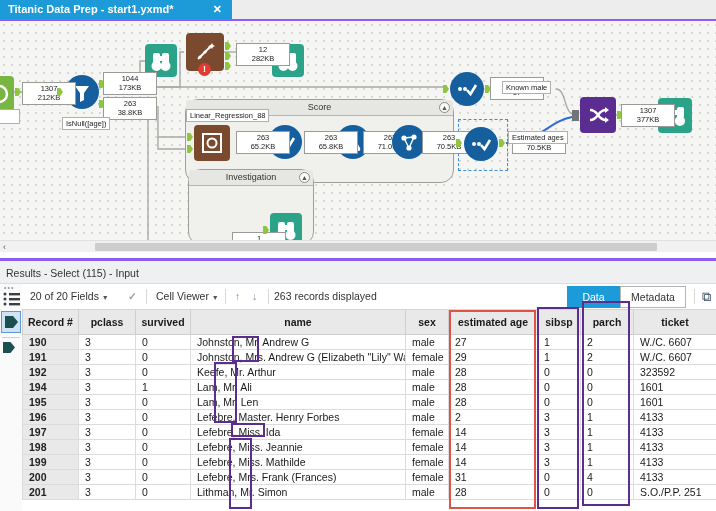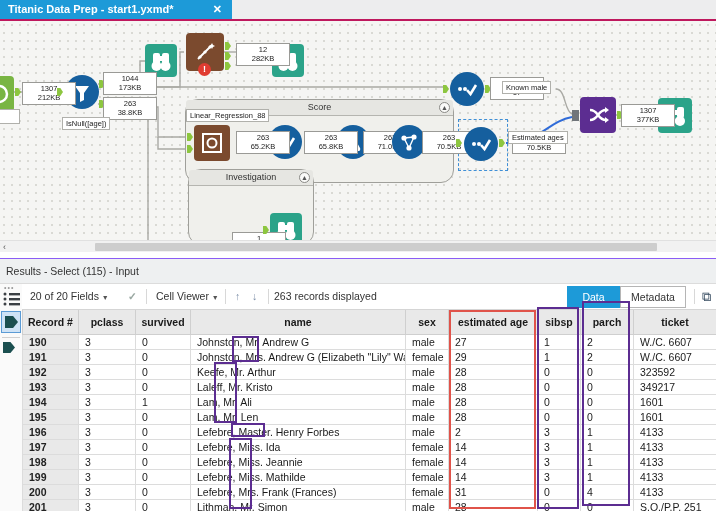--- a/index.html
+++ b/index.html
@@ -1,20 +1,20 @@
 <!DOCTYPE html>
 <html><head>
 <meta charset="utf-8">
 <style>
   html,body{margin:0;padding:0;background:#fff;}
   #app{position:relative;width:716px;height:511px;overflow:hidden;
        font-family:"Liberation Sans",sans-serif;background:#fff;}
 
   
-  #tabbar{position:absolute;left:0;top:0;width:716px;height:19px;background:#ededee;border-bottom:2px solid #be185d;}
+  #tabbar{position:absolute;left:0;top:0;width:716px;height:19px;background:#ededee;border-bottom:2px solid #8b5cf6;}
   #doc-tab{position:absolute;left:0;top:0;width:232px;height:19px;background:#1d9ad8;color:#fff;
            font-size:11px;font-weight:bold;line-height:19px;padding-left:8px;box-sizing:border-box;}
   #tab-close{position:absolute;right:10px;top:0;color:#fff;font-size:11px;font-weight:bold;line-height:19px;cursor:pointer;}
 
   
   #canvas{position:absolute;left:0;top:21px;width:716px;height:219px;overflow:hidden;
           background:#f5f5f3;
           background-image:radial-gradient(#d9d9d4 0.8px, transparent 0.9px);
           background-size:8px 8px;}
   #wires{position:absolute;left:0;top:0;z-index:1;}
@@ -42,21 +42,21 @@
   #sel-dash{position:absolute;left:458px;top:98px;width:48px;height:50px;border:1.5px dashed #3f8fd6;z-index:2;}
   #union-in{position:absolute;left:572px;top:89px;width:7px;height:11px;background:#70757a;z-index:4;}
 
   
   #hscroll{position:absolute;left:0;top:240px;width:716px;height:12px;background:#f1f1f1;border-top:1px solid #e0e0e0;box-sizing:border-box;}
   #hscroll .arrow{position:absolute;left:3px;top:0;font-size:9px;color:#555;line-height:12px;}
   #hthumb{position:absolute;left:95px;top:2px;width:562px;height:8px;background:#cdcdcd;border-radius:1px;}
 
   
   #results-title{position:absolute;left:0;top:258px;width:716px;height:26px;background:#eef0f1;
-                 border-top:1px solid #8b5cf6;border-bottom:1px solid #dcdcdc;box-sizing:border-box;
+                 border-top:3px solid #8b5cf6;border-bottom:1px solid #dcdcdc;box-sizing:border-box;
                  font-size:10.5px;color:#333;line-height:25px;padding-left:6px;}
   #results-toolbar{position:absolute;left:22px;top:284px;width:694px;height:26px;background:#fff;
                    border-bottom:1px solid #d5d5d5;box-sizing:border-box;font-size:10.5px;color:#333;}
   .tb-item{position:absolute;top:0;height:25px;line-height:25px;}
   .tb-sep{position:absolute;top:5px;width:1px;height:15px;background:#d8d8d8;}
   .caret{font-size:7px;color:#555;}
   .btn-data{position:absolute;left:545px;top:2px;width:53px;height:22px;background:#1d9ad8;color:#fff;
             font-size:10.5px;text-align:center;line-height:22px;}
   .btn-meta{position:absolute;left:598px;top:2px;width:66px;height:22px;background:#fff;color:#333;
             border:1px solid #b5b5b5;box-sizing:border-box;font-size:10.5px;text-align:center;line-height:20px;}
@@ -424,31 +424,20 @@
             <td>3</td>
             <td>0</td>
             <td>Keefe, Mr. Arthur</td>
             <td>male</td>
             <td>28</td>
             <td>0</td>
             <td>0</td>
             <td>323592</td>
           </tr>
           <tr>
-            <td class="rec">193</td>
-            <td>3</td>
-            <td>0</td>
-            <td>Laleff, Mr. Kristo</td>
-            <td>male</td>
-            <td>28</td>
-            <td>0</td>
-            <td>0</td>
-            <td>349217</td>
-          </tr>
-          <tr>
             <td class="rec">194</td>
             <td>3</td>
             <td>1</td>
             <td>Lam, Mr. Ali</td>
             <td>male</td>
             <td>28</td>
             <td>0</td>
             <td>0</td>
             <td>1601</td>
           </tr>

